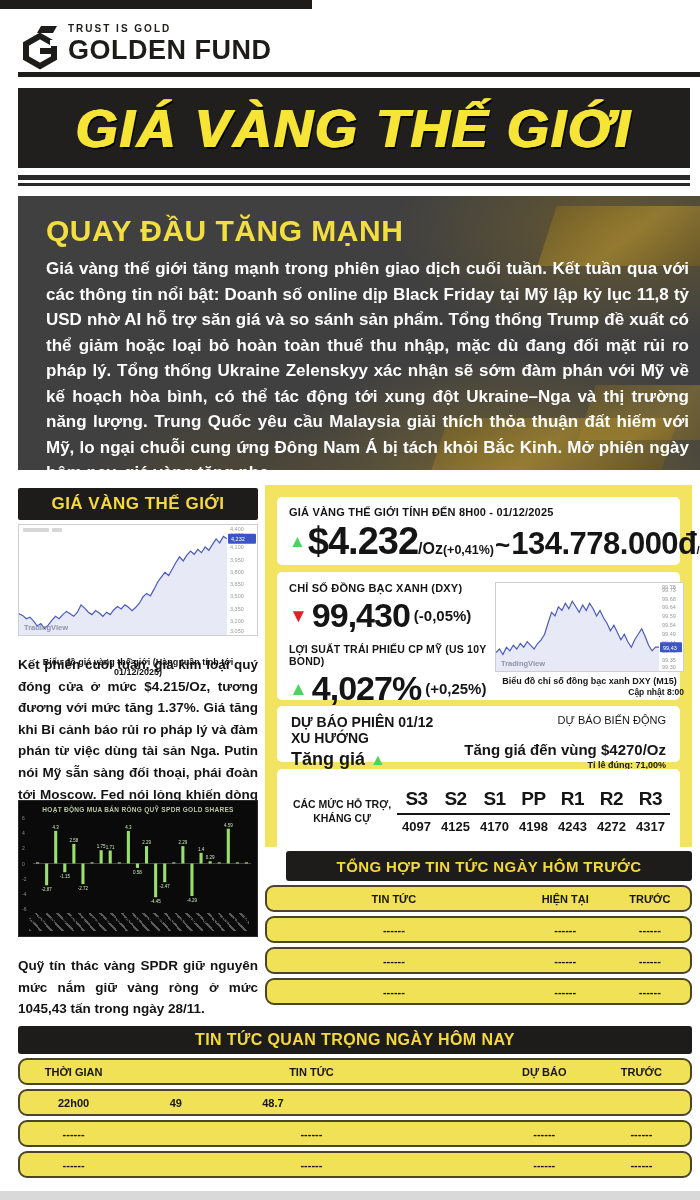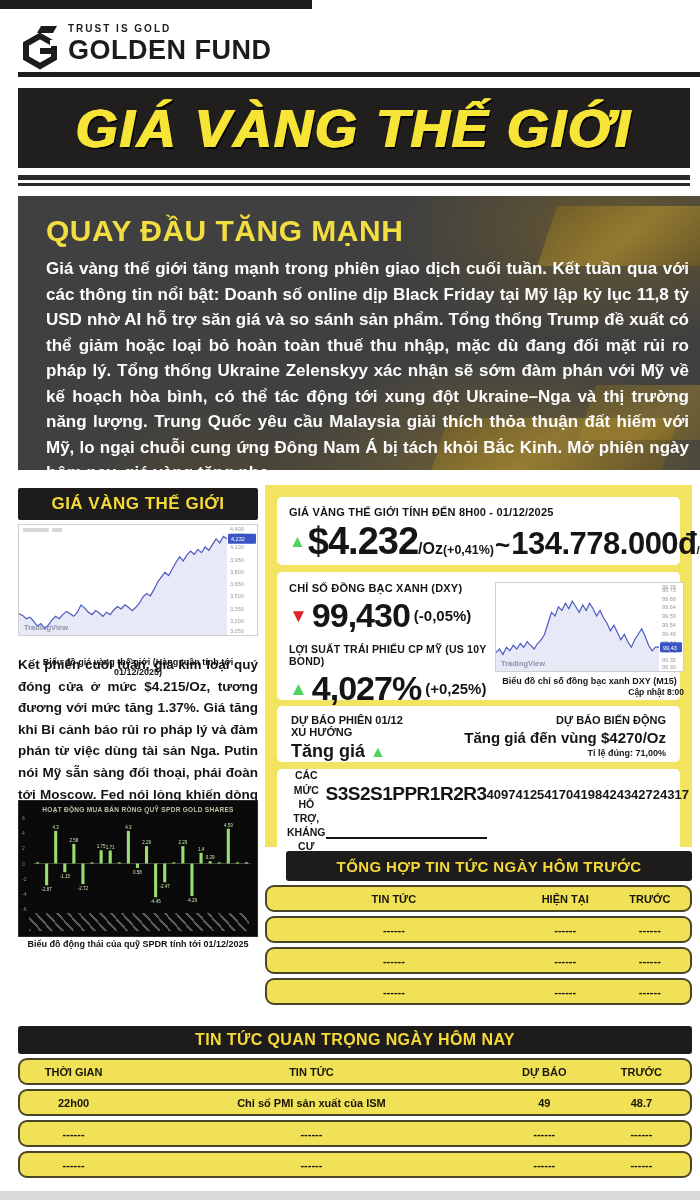--- a/index.html
+++ b/index.html
@@ -64,28 +64,28 @@
   .sm-chg{font-size:12.5px;font-weight:bold;}
   .tilde{font-size:26px;font-weight:bold;margin:0 1px;}
   .big-num2{font-size:31px;font-weight:bold;letter-spacing:-0.5px;}
   .sm-unit{font-size:11.5px;font-weight:bold;}
   .metric-num{font-size:34px;font-weight:bold;letter-spacing:-1px;}
   .metric-chg{font-size:15px;font-weight:bold;margin-left:4px;}
   .metric-row{display:flex;align-items:center;white-space:nowrap;}
   .metric-row .tri{font-size:19px;margin-right:4px;}
   .dxy-caption{font-size:9px;font-weight:bold;text-align:center;margin-top:4px;}
   .dxy-note{font-size:8.5px;font-weight:bold;text-align:right;margin-top:1px;}
-  .fc-left .l1{font-size:11px;font-weight:bold;}
+  .fc-left .l1{font-size:14px;font-weight:bold;}
   .fc-trend{font-size:18px;font-weight:bold;margin-top:3px;}
   .fc-right{text-align:right;}
-  .fc-right .l1{font-size:11px;font-weight:bold;}
-  .fc-right .l2{font-size:15px;font-weight:bold;margin-top:3px;}
+  .fc-right .l1{font-size:11px;font-weight:normal;}
+  .fc-right .l2{font-size:15px;font-weight:bold;margin-top:15px;}
   .fc-right .l3{font-size:9px;font-weight:bold;margin-top:2px;}
   .lv-label{width:110px;font-size:10.5px;font-weight:bold;text-align:center;line-height:1.35;align-self:center;}
-  .lv-table{flex:1;display:flex;justify-content:center;}
+  .lv-table{flex:1;display:flex;flex-direction:column;justify-content:center;}
   .lv-heads{display:flex;border-bottom:2px solid #141414;padding-bottom:3px;}
   .lv-vals{display:flex;padding-top:4px;}
   .lv-heads span,.lv-vals span{flex:1;text-align:center;}
   .lv-heads span{font-size:19px;font-weight:bold;letter-spacing:-0.5px;}
   .lv-vals span{font-size:13px;font-weight:bold;}
 
   
   .tbl-header{background:#1d1c1a;border-radius:3px;display:flex;align-items:center;justify-content:center;}
   .tbl-header span{font-weight:bold;color:#f5d93b;letter-spacing:.4px;}
   .row{box-sizing:border-box;background:#f0e156;border:2px solid #4a4526;border-radius:9px;
@@ -216,21 +216,22 @@
         <text x="182.04166666666666" y="49.88333333333333" text-anchor="middle" font-size="4.5" fill="#cde7b5">1.4</text>
         <rect x="189.58083333333335" y="60.30083333333333" width="3.088333333333334" height="2.1991666666666703" fill="#9ADE6D"></rect>
         <text x="191.125" y="58.30083333333333" text-anchor="middle" font-size="4.5" fill="#cde7b5">0.29</text>
         <rect x="198.6641666666667" y="61.3625" width="3.088333333333334" height="1.1375000000000028" fill="#9ADE6D"></rect>
         <rect x="207.7475" y="27.692500000000003" width="3.088333333333334" height="34.8075" fill="#9ADE6D"></rect>
         <text x="209.29166666666666" y="25.692500000000003" text-anchor="middle" font-size="4.5" fill="#cde7b5">4.59</text>
         <rect x="216.83083333333335" y="61.3625" width="3.088333333333334" height="1.1375000000000028" fill="#9ADE6D"></rect>
         <rect x="225.9141666666667" y="61.3625" width="3.088333333333334" height="1.1375000000000028" fill="#9ADE6D"></rect>
       </svg>
     </div>
-  <div class="caption" style="top:451px;">Biểu đồ động thái của quỹ SPDR tính tới 01/12/2025</div>
+  <div class="caption" style="top:427px;">Biểu đồ động thái của quỹ SPDR tính tới 01/12/2025</div>
+  <p class="left-par" style="top:467px;">Quỹ tín thác vàng SPDR giữ nguyên mức nắm giữ vàng ròng ở mức 1045,43 tấn trong ngày 28/11.</p>
 </aside>
 
 <aside class="right-panel">
 
   <div class="p-box" style="top:12px;height:68px;padding:9px 12px;">
     <div class="lbl">GIÁ VÀNG THẾ GIỚI TÍNH ĐẾN 8H00 - 01/12/2025</div>
     <div class="price-line">
       <span class="tri tri-up">▲</span>
       <span class="big-num">$4.232</span>
       <span class="mid-unit">/Oz</span>
@@ -354,21 +355,20 @@
     <span>TIN TỨC QUAN TRỌNG NGÀY HÔM NAY</span>
   </div>
   <div class="row">
     <span class="nt-c1">THỜI GIAN</span>
     <span class="nt-c2">TIN TỨC</span>
     <span class="nt-c3">DỰ BÁO</span>
     <span class="nt-c4">TRƯỚC</span>
   </div>
   <div class="row">
     <span class="nt-c1">22h00</span>
-    <span class="nt-c2">Chỉ số PMI sản xuất của ISM</span>
     <span class="nt-c3">49</span>
     <span class="nt-c4">48.7</span>
   </div>
   <div class="row">
     <span class="nt-c1">------</span>
     <span class="nt-c2">------</span>
     <span class="nt-c3">------</span>
     <span class="nt-c4">------</span>
   </div>
   <div class="row">

